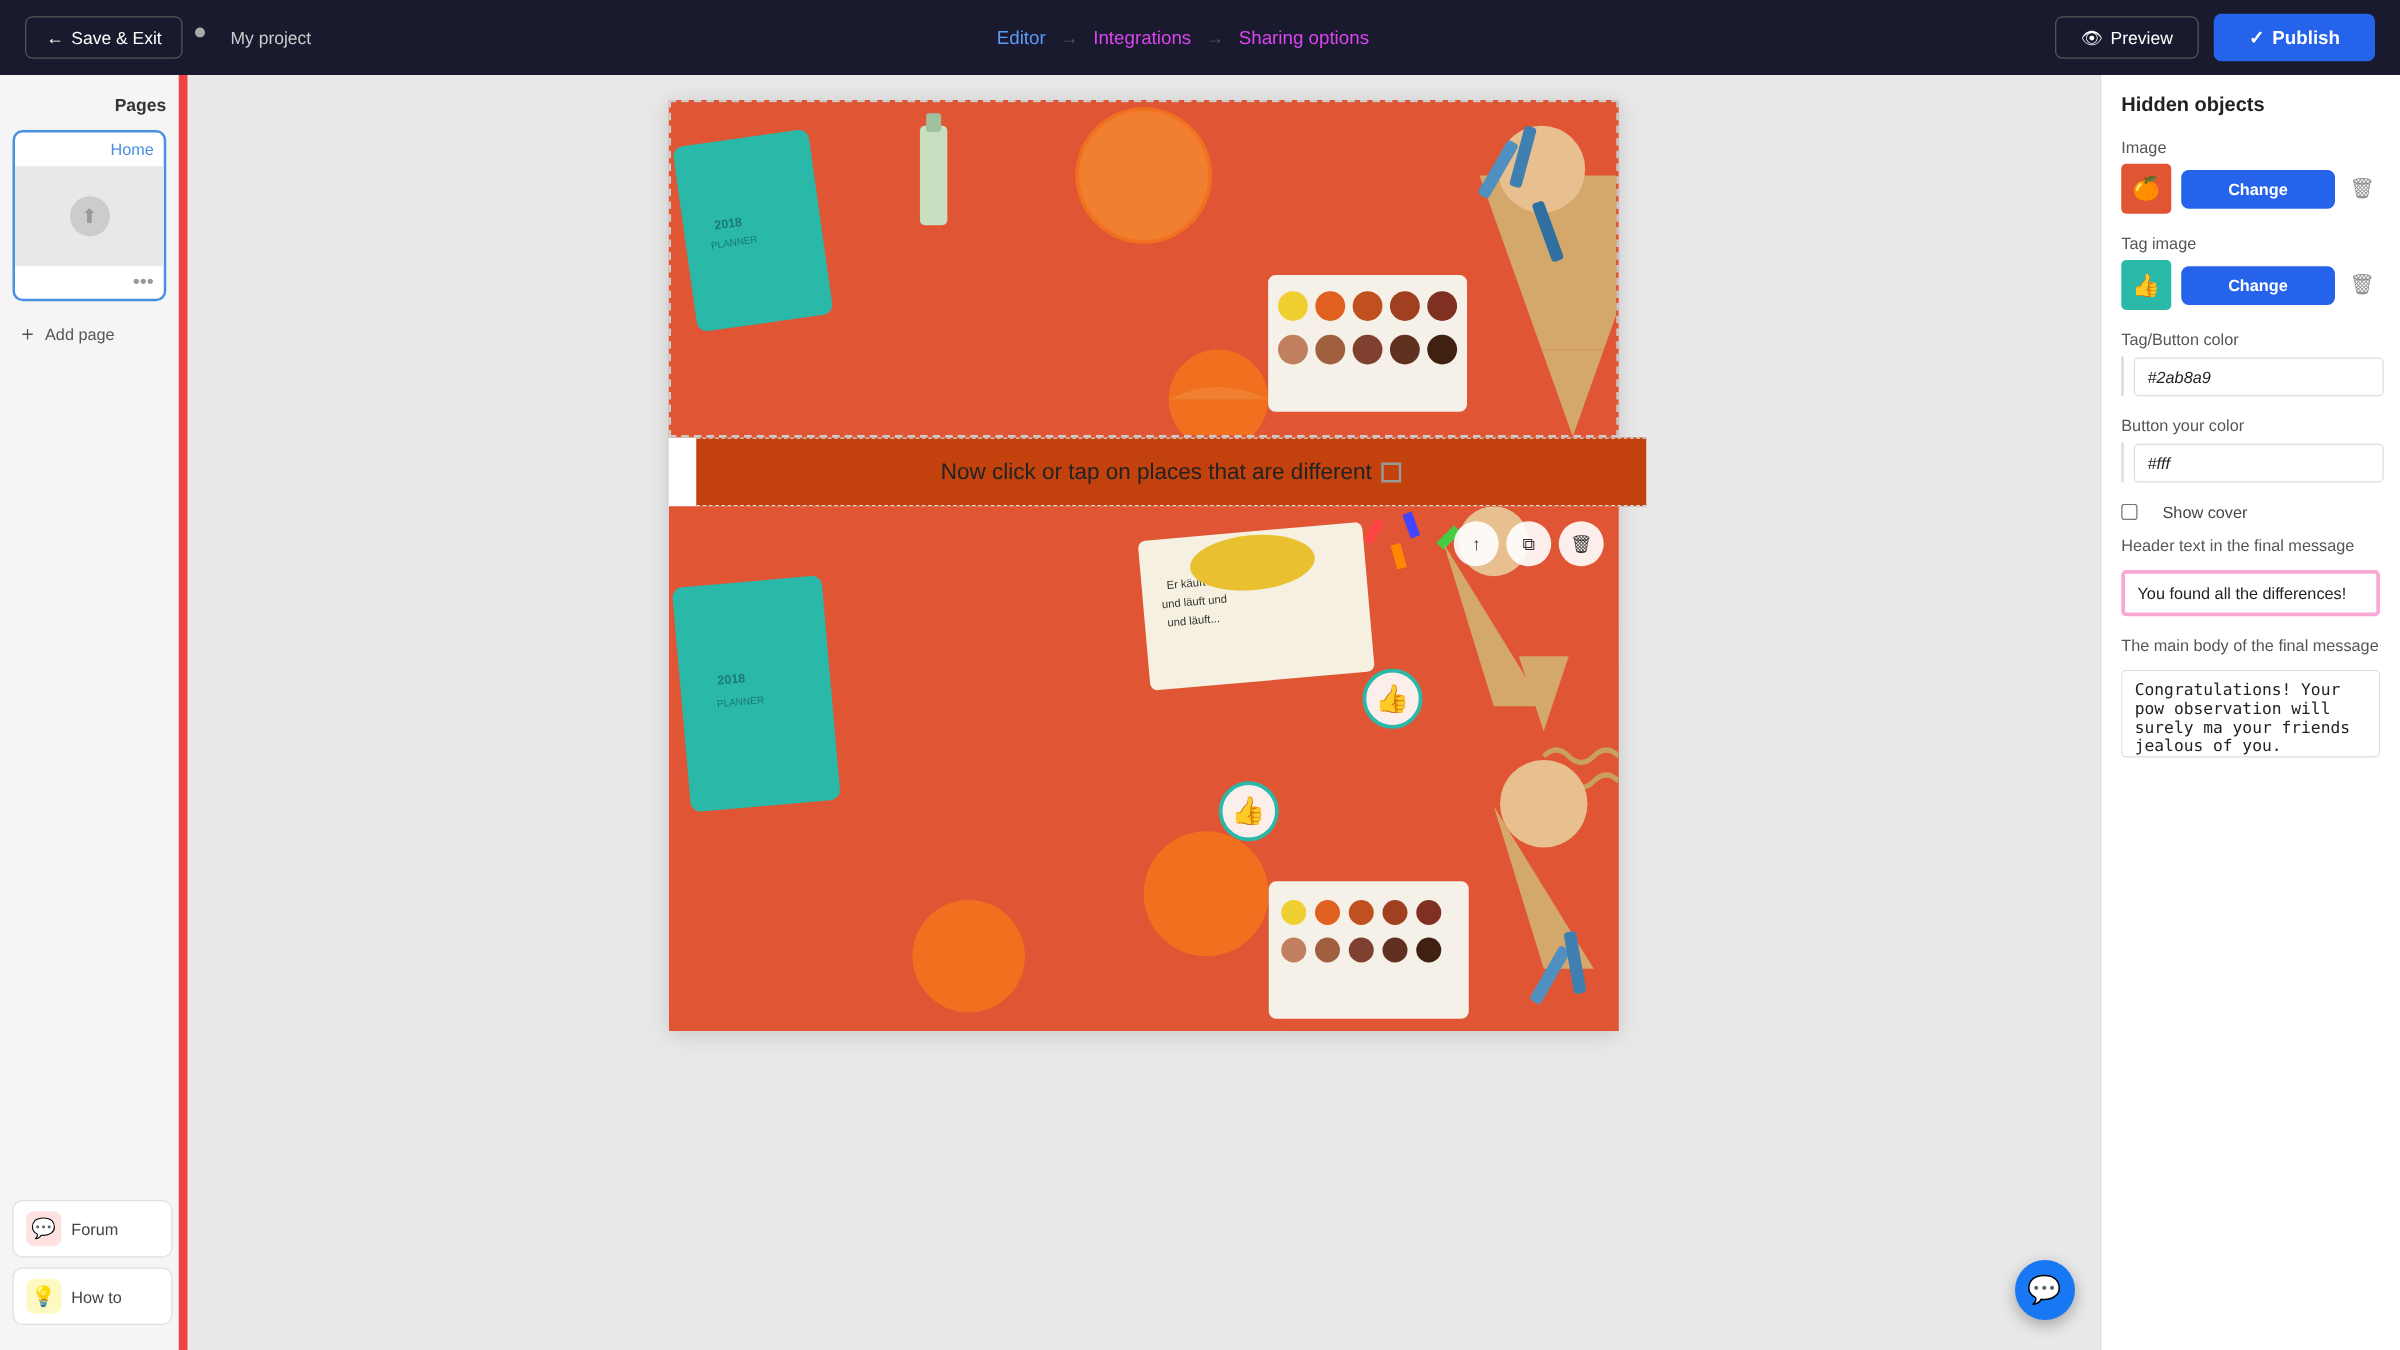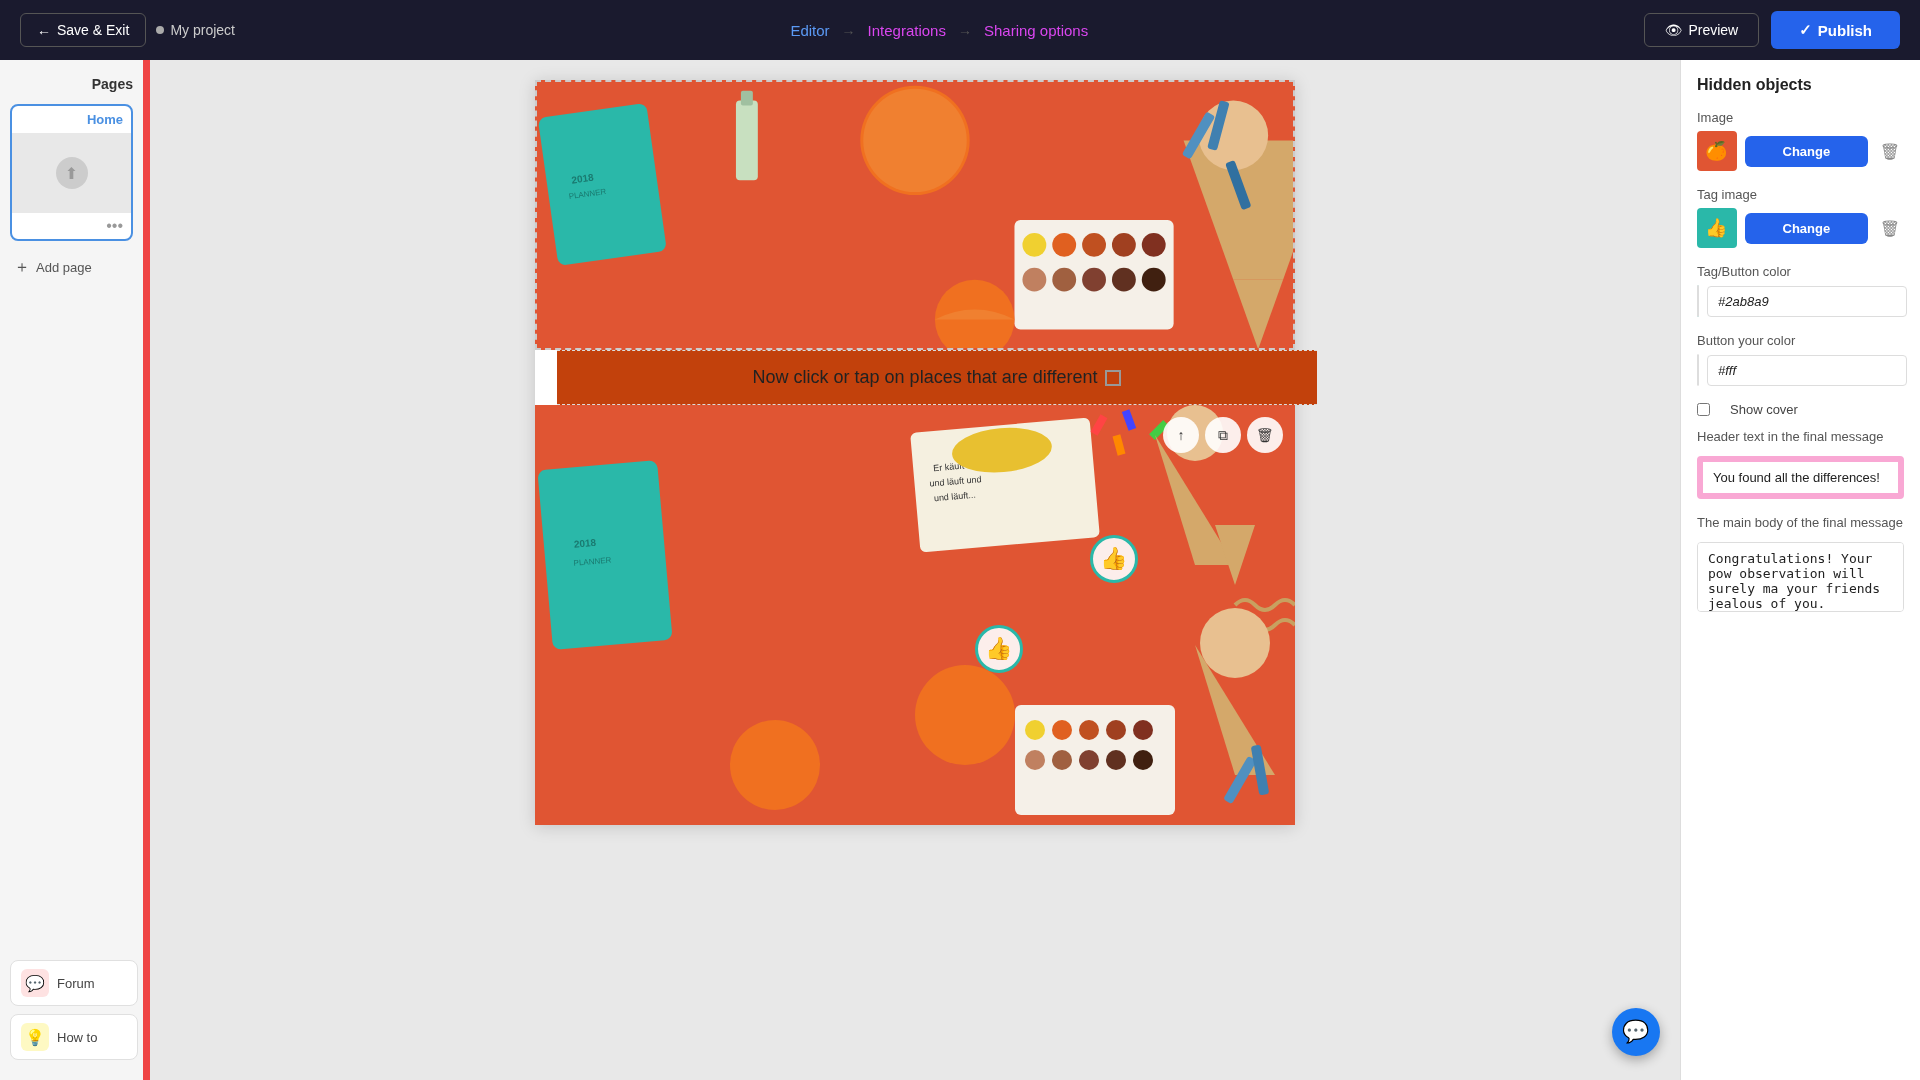--- a/index.html
+++ b/index.html
@@ -10,21 +10,21 @@
       display: flex; align-items: center; justify-content: space-between;
       background: #1a1a2e; height: 60px; padding: 0 20px;
       position: fixed; top: 0; left: 0; right: 0; z-index: 100;
     }
     .topnav-left { display: flex; align-items: center; gap: 10px; }
     .btn-save-exit {
       background: transparent; border: 1px solid #555; color: #fff;
       padding: 8px 16px; border-radius: 6px; cursor: pointer; font-size: 14px;
       display: flex; align-items: center; gap: 6px;
     }
-    .project-name { color: #ccc; font-size: 14px; display: flex; align-items: center; gap: 6px; }
+    .project-name { color: #ccc; font-size: 14px; display: flex; align-items: flex-start; gap: 20px; }
     .dot { width: 8px; height: 8px; background: #aaa; border-radius: 50%; display: inline-block; }
 
     .topnav-center { display: flex; align-items: center; gap: 12px; }
     .nav-step { color: #d946ef; font-size: 15px; cursor: pointer; }
     .nav-step.active { color: #5b9af5; }
     .nav-arrow { color: #555; font-size: 14px; }
 
     .topnav-right { display: flex; align-items: center; gap: 12px; }
     .btn-preview {
       background: transparent; border: 1px solid #555; color: #fff;
@@ -46,21 +46,21 @@
     .sidebar {
       width: 150px; background: #f5f5f5; border-right: 7px solid #ef4444;
       padding: 16px 10px; flex-shrink: 0; text-align: right;
     }
     .pages-title { font-size: 14px; font-weight: 600; color: #333; margin-bottom: 12px; padding-left: 4px; }
     .page-card {
       border: 2px solid #4a90e2; border-radius: 8px; overflow: hidden;
       background: #fff; margin-bottom: 12px; cursor: pointer;
     }
     .page-card-label {
-      font-size: 13px; color: #4a90e2; font-weight: 700; padding: 6px 8px;
+      font-size: 13px; color: #4a90e2; font-weight: 400; padding: 6px 8px;
     }
     .page-card-thumb {
       width: 100%; height: 80px; background: #e8e8e8;
       display: flex; align-items: center; justify-content: center;
     }
     .page-card-thumb .thumb-icon {
       width: 32px; height: 32px; border-radius: 50%; background: #ccc;
       display: flex; align-items: center; justify-content: center; color: #999; font-size: 16px;
     }
     .page-card-footer {
@@ -194,21 +194,21 @@
       padding: 7px 10px; font-size: 13px; color: #222; font-style: italic;
     }
 
     .checkbox-row {
       display: flex; align-items: center; gap: 20px; margin-bottom: 12px;
     }
     .checkbox-row input { cursor: pointer; }
     .checkbox-label { font-size: 13px; color: #444; }
 
     .text-input-field {
-      width: 100%; border: 6px solid #f9a8d4; border-radius: 4px;
+      width: 100%; border: 3px solid #f9a8d4; border-radius: 4px;
       padding: 8px 10px; font-size: 13px; color: #222; margin-top: 6px;
     }
     .textarea-field {
       width: 100%; border: 1px solid #ddd; border-radius: 4px;
       padding: 8px 10px; font-size: 13px; color: #222; margin-top: 6px;
       height: 70px; resize: none;
     }
 
     
     .chat-bubble {

